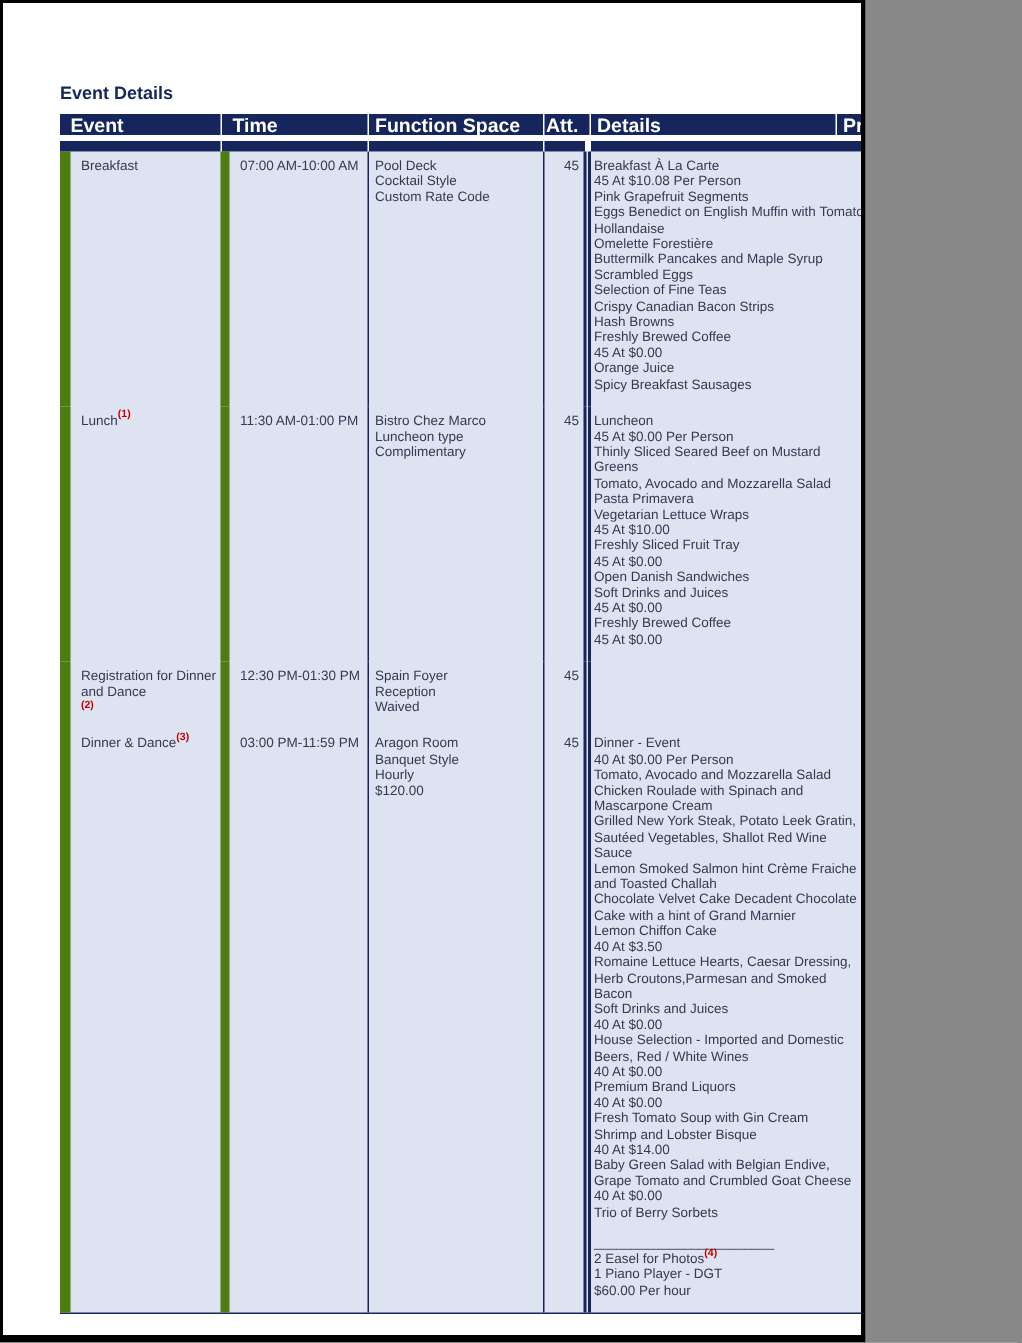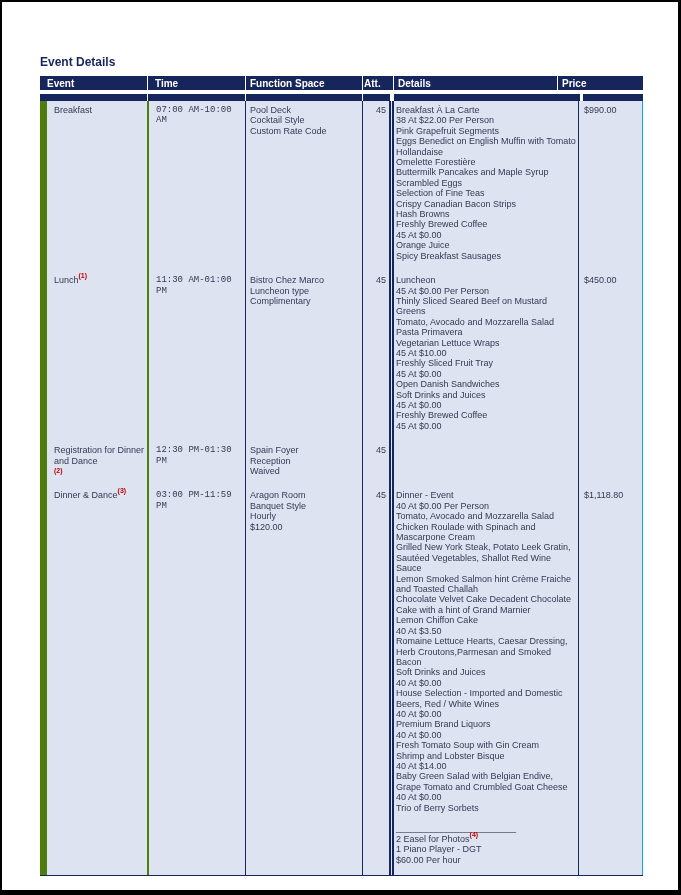--- a/index.html
+++ b/index.html
@@ -1,33 +1,33 @@
 <!DOCTYPE html>
 <html><head>
 <meta charset="utf-8">
 <style>
   html,body { margin:0; padding:0; background:#888; }
   .page {
-    width:681px; height:895px; box-sizing:border-box;
+    width:577px; height:895px; box-sizing:border-box;
     background:#ffffff;
     border:solid #000;
     border-width:2px 3px 5px 2px;
     font-family:"Liberation Sans", sans-serif;
     overflow:hidden;
   }
   .title {
     margin:53px 0 7px 38px;
     font-size:12px; font-weight:bold; color:#16265c;
   }
   .report { margin-left:38px; width:603px; background:#fff; }
 
   
   .hrow1 { display:flex; height:14px; margin-bottom:1px; }
   .hrow1 .hcell {
-    background:#16265c; color:#fff; font-weight:bold; font-size:10px;
+    background:#16265c; color:#fff; font-weight:bold; font-size:13px;
     display:flex; align-items:center; box-sizing:border-box;
   }
   .hcell + .hcell { margin-left:1px; }
   .h-event   { width:107px; padding-left:7px; }
   .h-time    { width:97px;  padding-left:7px; }
   .h-fs      { width:116px; padding-left:4px; }
   .h-att     { width:30px;  padding-left:1px; }
   .h-details { width:163px; padding-left:4px; }
   .h-price   { flex:1;      padding-left:4px; }
   .hrow2 {
@@ -48,21 +48,21 @@
   table.events {
     width:603px; table-layout:fixed;
     border-collapse:separate; border-spacing:0;
     background:#dee3f1; border-bottom:1px solid #16265c;
   }
   table.events td {
     vertical-align:top; font-size:9px; line-height:10.4px;
     color:#333a52; padding:4px 2px 10px; overflow:hidden;
   }
   .c-event   { border-left:7px solid #4d7c0f; padding-left:7px !important; }
-  .c-time    { border-left:2px solid #4d7c0f; padding-left:7px !important;font-family:Liberation Mono, monospace; }
+  .c-time    { border-left:6px solid #4d7c0f; padding-left:7px !important; }
   .c-fs      { border-left:1px solid #16265c; padding-left:4px !important; }
   .c-att     { border-left:1px solid #16265c; text-align:right; padding-right:3px !important; }
   .c-details { border-left:5px double #16265c; text-align:left; }
   .c-price   { border-left:1px solid #16265c; border-right:1px solid #0ea5e9; padding-left:5px !important; }
 
   sup.fnote {
     color:#c00000; font-weight:bold; font-size:7px;
     line-height:0; position:relative; top:-1px;
   }
   sup.fnote.block { display:block; top:0; line-height:10.4px; }
@@ -108,21 +108,21 @@
             </td>
     <td class="c-time">07:00 AM-10:00 AM</td>
     <td class="c-fs">
               <div>Pool Deck</div>
               <div>Cocktail Style</div>
               <div>Custom Rate Code</div>
             </td>
     <td class="c-att">45</td>
     <td class="c-details">
               <div>Breakfast À La Carte</div>
-              <div>38 At $22.00 Per Person</div>
+              <div>45 At $10.08 Per Person</div>
               <div>Pink Grapefruit Segments</div>
               <div>Eggs Benedict on English Muffin with Tomato Hollandaise</div>
               <div>Omelette Forestière</div>
               <div>Buttermilk Pancakes and Maple Syrup</div>
               <div>Scrambled Eggs</div>
               <div>Selection of Fine Teas</div>
               <div>Crispy Canadian Bacon Strips</div>
               <div>Hash Browns</div>
               <div>Freshly Brewed Coffee</div>
               <div>45 At $0.00</div>

